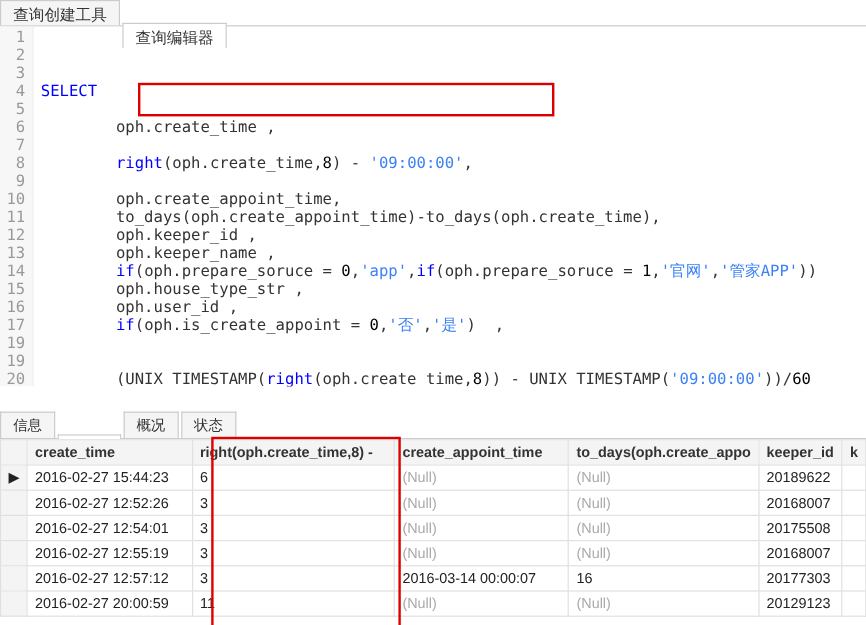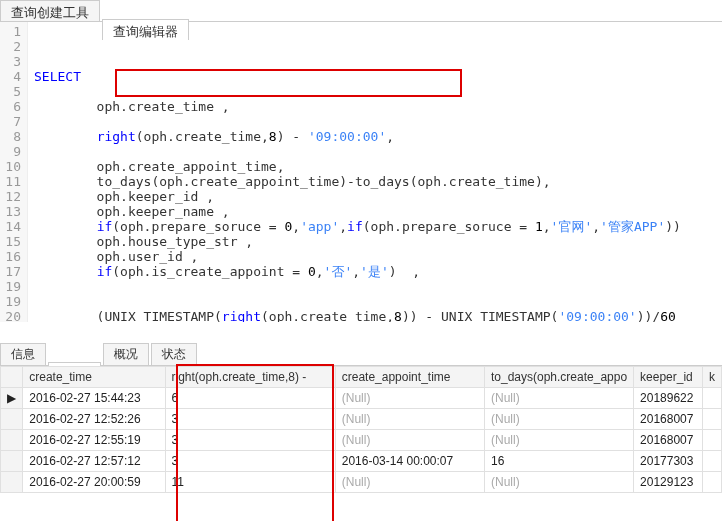--- a/index.html
+++ b/index.html
@@ -15,21 +15,21 @@
 .str{color:#3b82f6}
 .num{color:#000}
 .red-box{position:absolute;border:2px solid #d00;pointer-events:none}
 .red-box.b1{left:87px;top:47px;width:347px;height:28px}
 .mid-tabs{display:flex;border-bottom:1px solid #ccc;margin-top:21px}
 .mid-tabs .tab{font-size:12px;padding:2px 10px}
 .mid-tabs .tab.active{font-weight:normal}
 .grid{background:#fff;font-size:12px}
 .grid table{border-collapse:collapse;width:100%}
 .grid th,.grid td{border:1px solid #e0e0e0;padding:3px 6px;text-align:left;white-space:nowrap;overflow:hidden}
-.grid th{background:#f4f4f4;font-weight:normal;color:#333}
+.grid th{background:#f4f4f4;font-weight:bold;color:#333}
 .grid td{color:#222}
 .grid td.null{color:#aaa}
 .row-marker{width:12px;border-right:1px solid #e0e0e0;background:#f4f4f4;text-align:center;color:#333}
 .col-ct{width:150px}
 .col-rt{width:180px}
 .col-cat{width:160px}
 .col-td{width:140px}
 .col-kp{width:70px}
 .grid-wrap{position:relative}
 .red-box.b2{left:176px;top:-2px;width:158px;height:167px}
@@ -105,20 +105,29 @@
           <td class="row-marker"></td>
           <td>2016-02-27 12:52:26</td>
           <td>3</td>
           <td class="null">(Null)</td>
           <td class="null">(Null)</td>
           <td>20168007</td>
           <td></td>
         </tr>
         <tr>
           <td class="row-marker"></td>
+          <td>2016-02-27 12:54:01</td>
+          <td>3</td>
+          <td class="null">(Null)</td>
+          <td class="null">(Null)</td>
+          <td>20175508</td>
+          <td></td>
+        </tr>
+        <tr>
+          <td class="row-marker"></td>
           <td>2016-02-27 12:55:19</td>
           <td>3</td>
           <td class="null">(Null)</td>
           <td class="null">(Null)</td>
           <td>20168007</td>
           <td></td>
         </tr>
         <tr>
           <td class="row-marker"></td>
           <td>2016-02-27 12:57:12</td>

